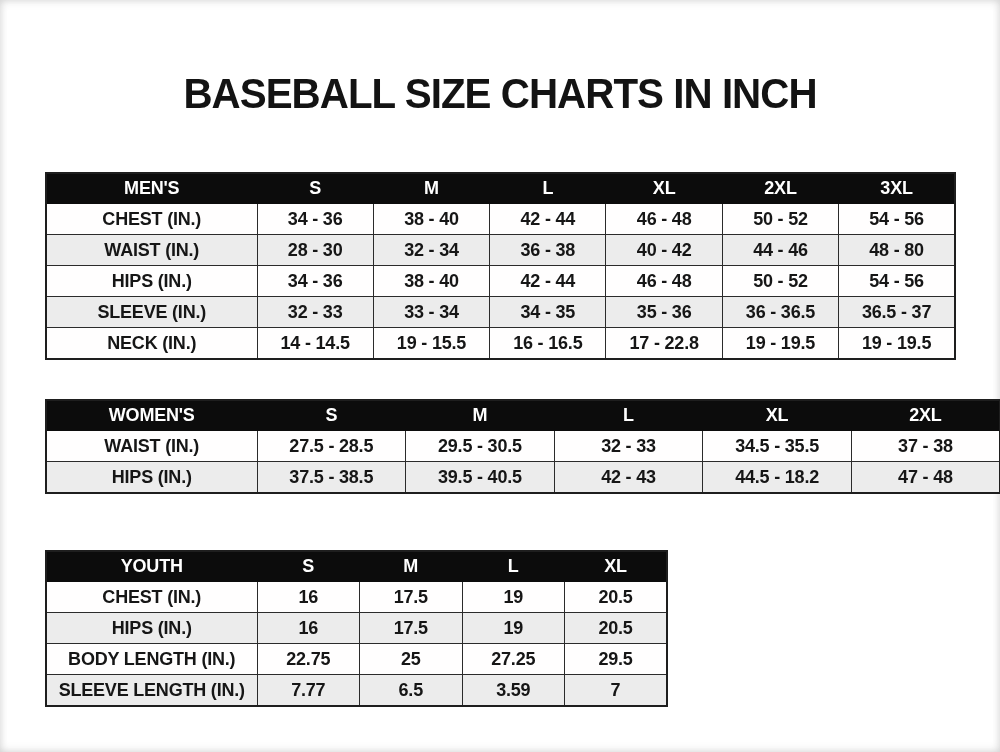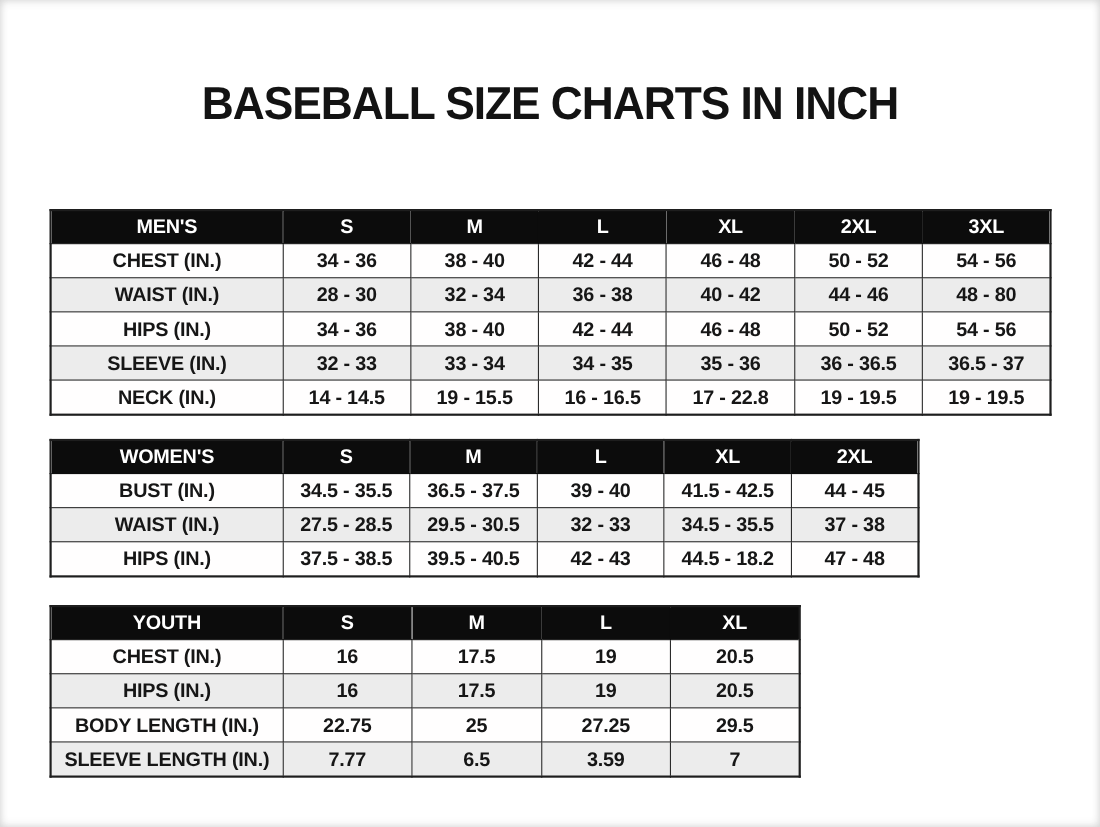--- a/index.html
+++ b/index.html
@@ -30,23 +30,23 @@
     transform: scaleX(0.96);
     white-space: nowrap;
   }
   table.size-table {
     position: absolute;
     border-collapse: collapse;
     table-layout: fixed;
     background: #fffefe;
     border: 2px solid #1e1e1e;
   }
-  #mens   { left: 45px; top: 190px; width: 911px; }
-  #womens { left: 45px; top: 399px; width: 791px; }
-  #youth  { left: 45px; top: 550px; width: 683px; }
+  #mens   { left: 45px; top: 172px; width: 911px; }
+  #womens { left: 45px; top: 399px; width: 956px; }
+  #youth  { left: 45px; top: 550px; width: 623px; }
   col.label-col { width: 211px; }
   .size-table th, .size-table td {
     border: 1px solid #2b2b2b;
     font-weight: bold;
     text-align: center;
     vertical-align: middle;
     font-size: 18px;
     letter-spacing: -0.2px;
     color: #161616;
     padding: 0;
@@ -156,28 +156,20 @@
           <th>WOMEN'S</th>
           <th>S</th>
           <th>M</th>
           <th>L</th>
           <th>XL</th>
           <th>2XL</th>
         </tr>
       </thead>
       <tbody>
         <tr>
-          <th>BUST (IN.)</th>
-          <td>34.5 - 35.5</td>
-          <td>36.5 - 37.5</td>
-          <td>39 - 40</td>
-          <td>41.5 - 42.5</td>
-          <td>44 - 45</td>
-        </tr>
-        <tr>
           <th>WAIST (IN.)</th>
           <td>27.5 - 28.5</td>
           <td>29.5 - 30.5</td>
           <td>32 - 33</td>
           <td>34.5 - 35.5</td>
           <td>37 - 38</td>
         </tr>
         <tr>
           <th>HIPS (IN.)</th>
           <td>37.5 - 38.5</td>

